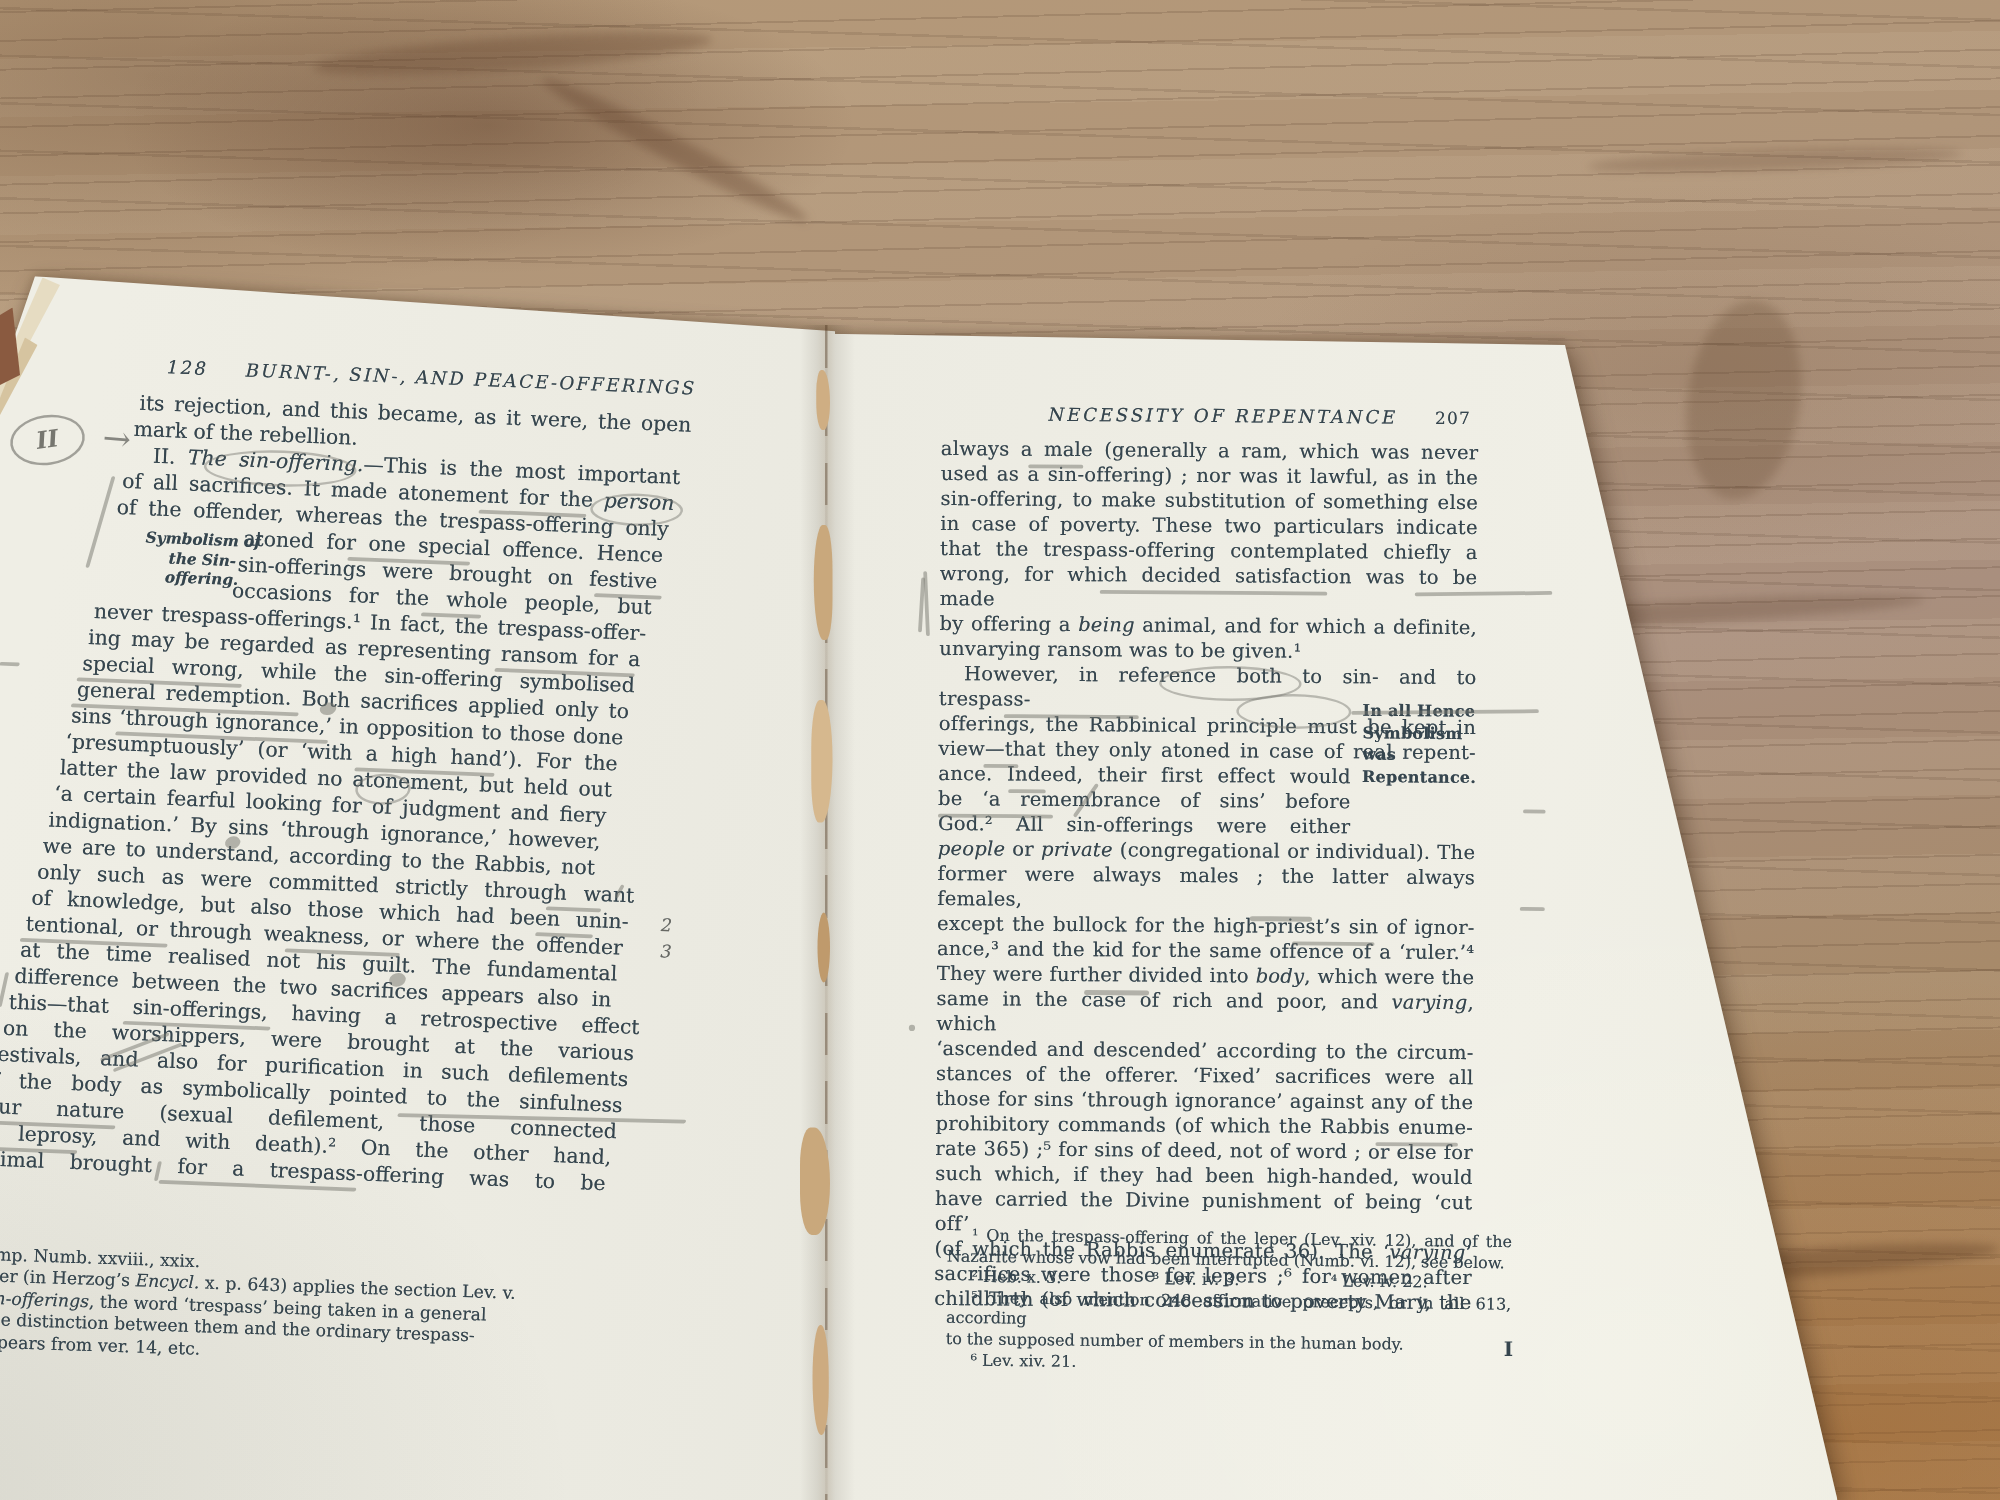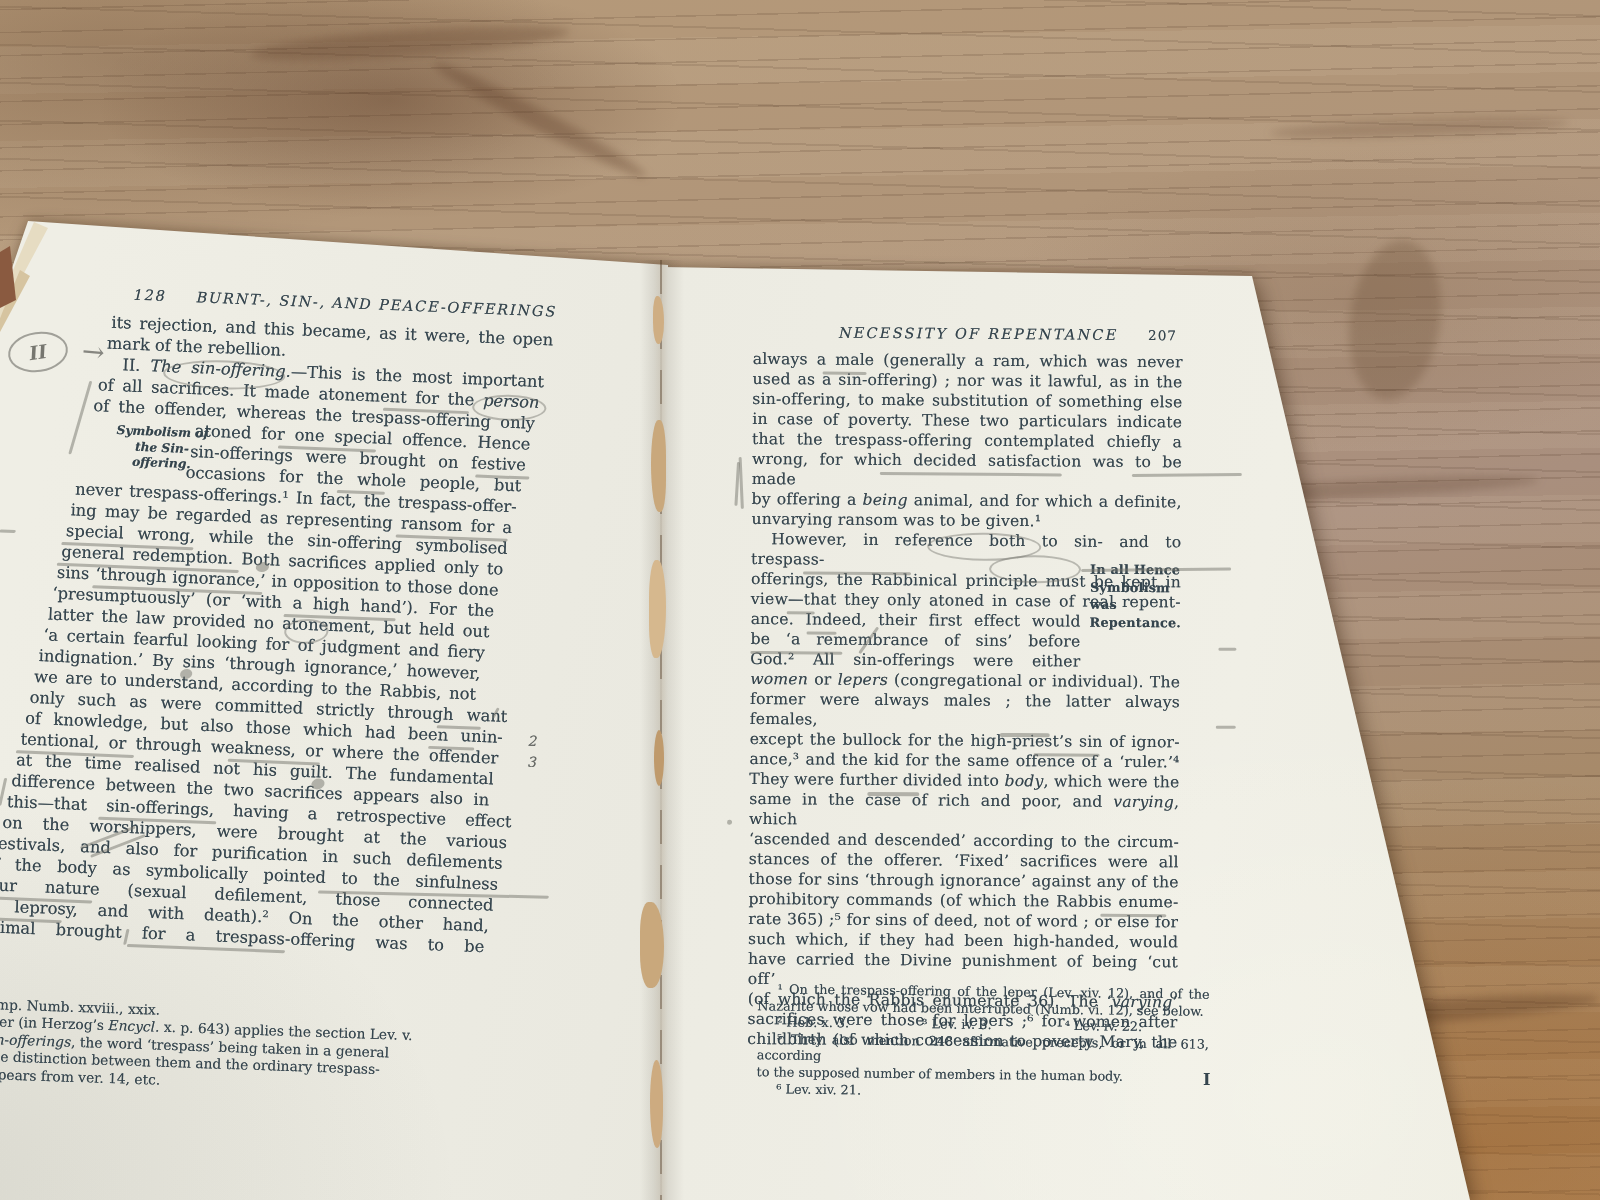--- a/index.html
+++ b/index.html
@@ -212,21 +212,21 @@
         <div class="ln">that the trespass-offering contemplated chiefly a</div>
         <div class="ln">wrong, for which decided satisfaction was to be made</div>
         <div class="ln">by offering a <i>being</i> animal, and for which a definite,</div>
         <div class="ln end">unvarying ransom was to be given.¹</div>
         <div class="ln ind">However, in reference both to sin- and to trespass-</div>
         <div class="ln">offerings, the Rabbinical principle must be kept in</div>
         <div class="ln">view—that they only atoned in case of real repent-</div>
         <div class="ln nr">ance.  Indeed, their first effect would</div>
         <div class="ln nr">be ‘a remembrance of sins’ before</div>
         <div class="ln nr">God.²  All sin-offerings were either</div>
-        <div class="ln"><i>women</i> or <i>lepers</i> (congregational or individual).  The</div>
+        <div class="ln"><i>people</i> or <i>private</i> (congregational or individual).  The</div>
         <div class="ln">former were always males ; the latter always females,</div>
         <div class="ln">except the bullock for the high-priest’s sin of ignor-</div>
         <div class="ln">ance,³ and the kid for the same offence of a ‘ruler.’⁴</div>
         <div class="ln">They were further divided into <i>body</i>, which were the</div>
         <div class="ln">same in the case of rich and poor, and <i>varying</i>, which</div>
         <div class="ln">‘ascended and descended’ according to the circum-</div>
         <div class="ln">stances of the offerer.  ‘Fixed’ sacrifices were all</div>
         <div class="ln">those for sins ‘through ignorance’ against any of the</div>
         <div class="ln">prohibitory commands (of which the Rabbis enume-</div>
         <div class="ln">rate 365) ;⁵ for sins of deed, not of word ; or else for</div>

